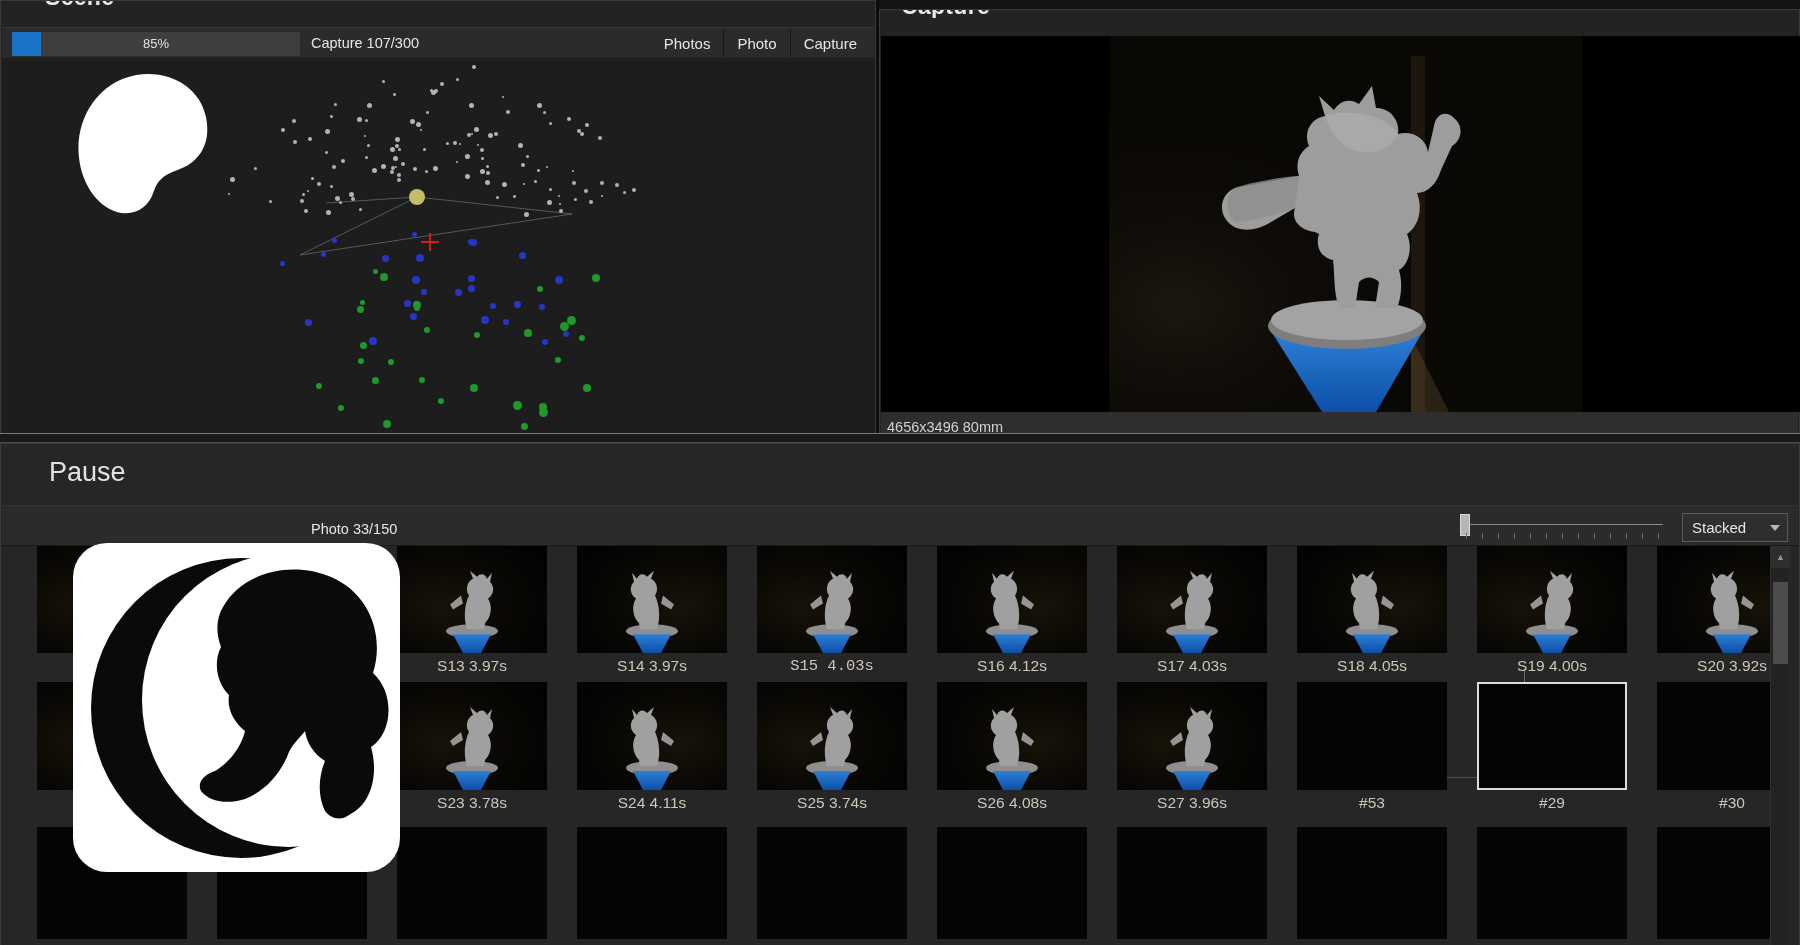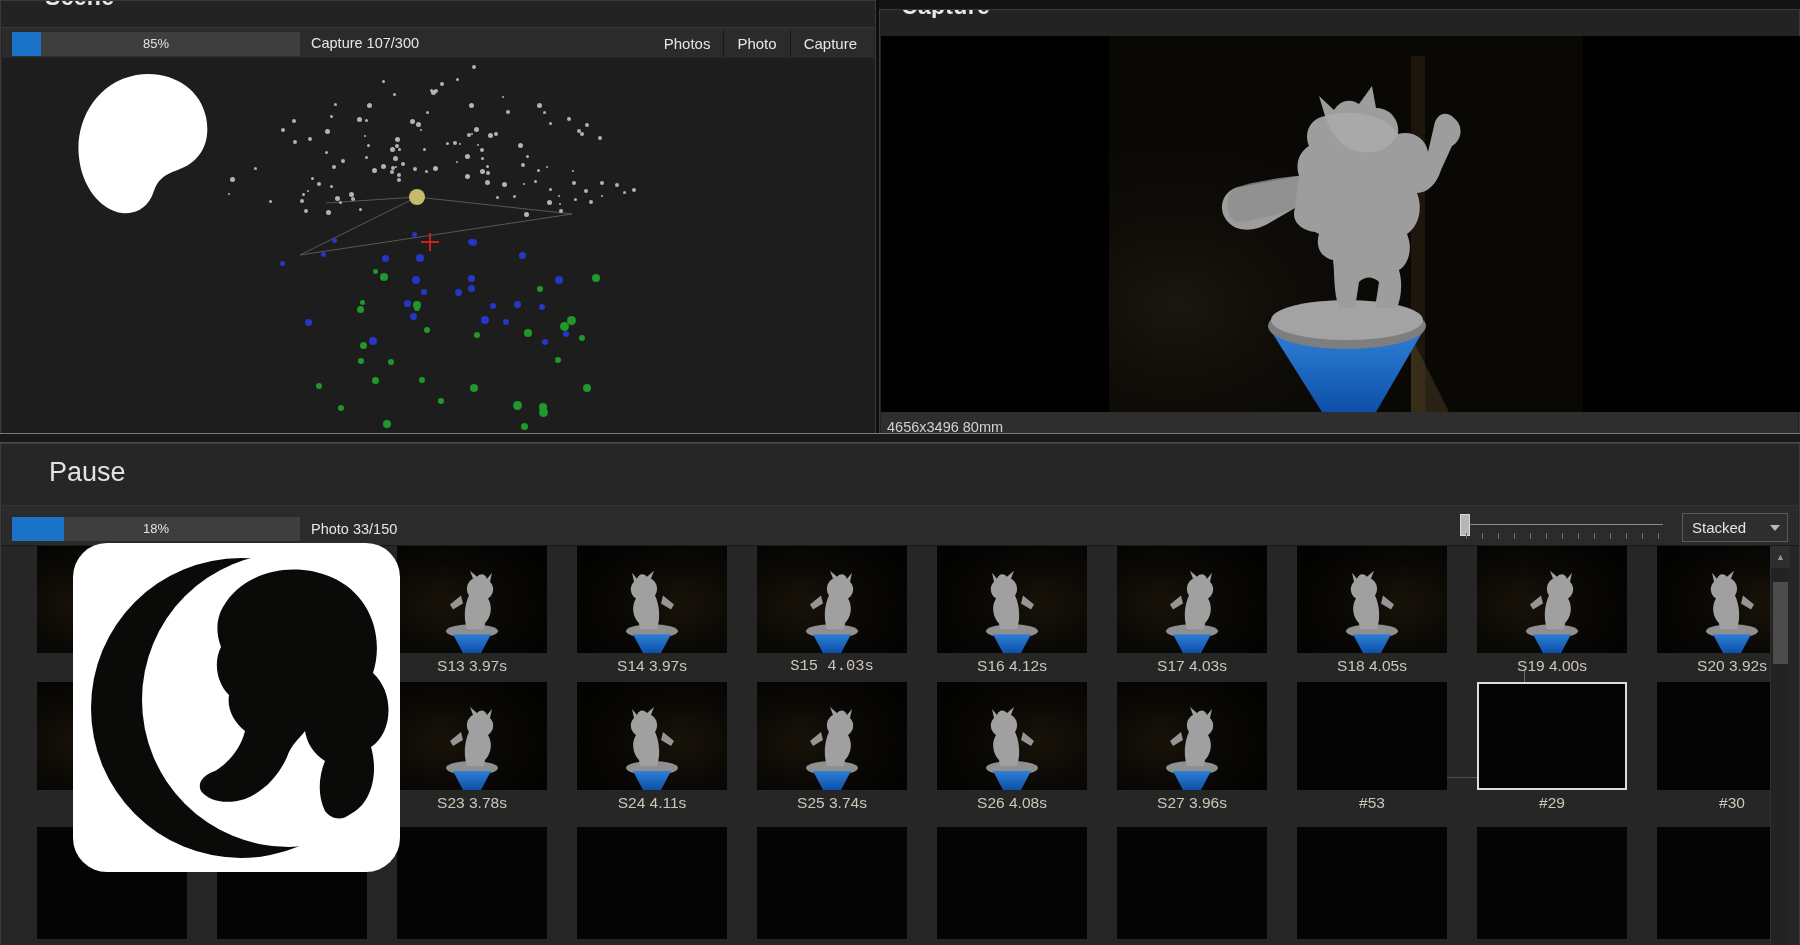--- a/index.html
+++ b/index.html
@@ -356,24 +356,20 @@
 
   <div id="split-v"></div>
   <div id="split-h1"></div>
   <div id="split-h2"></div>
   <div id="split-h3"></div>
 
   <div id="photos-panel" class="panel">
     <div id="photos-title">Pause</div>
 
     <div id="photos-toolbar" class="toolbar">
-      <div class="progress-track">
-        <div class="progress-fill" id="photos-progress-fill" style="width: 52px;"></div>
-        <div class="progress-label">18%</div>
-      </div>
       <div class="tb-counter">Photo 33/150</div>
 
       <div id="zoom-slider">
         <div id="zoom-track"></div>
         <div id="zoom-handle"></div>
         <div id="zoom-ticks">
             <div class="tick" style="left: 9px;"></div>
             <div class="tick" style="left: 25px;"></div>
             <div class="tick" style="left: 41px;"></div>
             <div class="tick" style="left: 57px;"></div>

